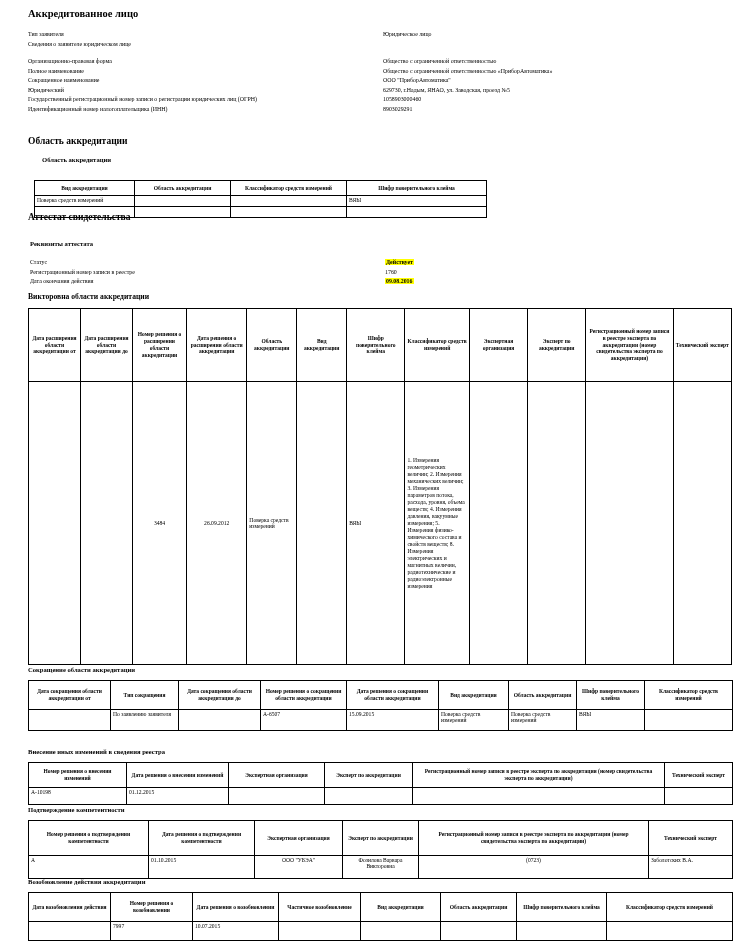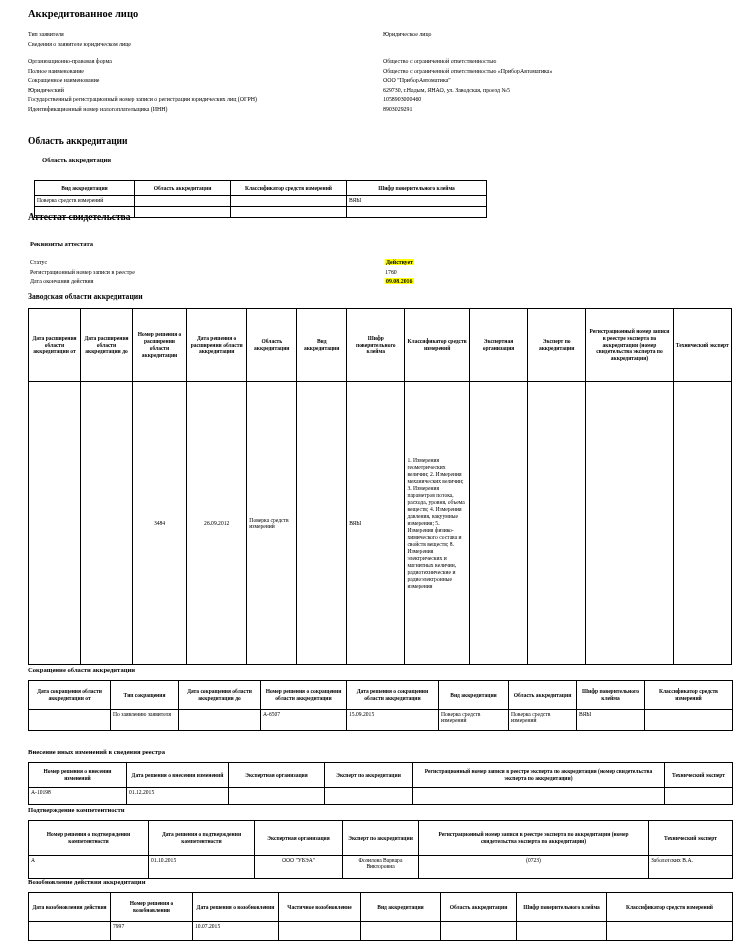--- a/index.html
+++ b/index.html
@@ -177,21 +177,21 @@
       <div class="k">Регистрационный номер записи в реестре</div>
       <div class="v">1760</div>
     </div>
     <div class="kv">
       <div class="k">Дата окончания действия</div>
       <div class="v"><span class="hl">09.08.2016</span></div>
     </div>
   </div>
 
   <div style="position:absolute; left:28px; top:292px;">
-    <div class="h-sub" style="font-size:7.6px;">Заводская области аккредитации</div>
+    <div class="h-sub" style="font-size:7.6px;">Викторовна области аккредитации</div>
   </div>
 
   <table class="tbl-big" style="position:absolute; left:28px; top:308px; width:704px;">
     <colgroup>
       <col style="width:50px">
         <col style="width:50px">
         <col style="width:52px">
         <col style="width:58px">
       <col style="width:48px">
         <col style="width:48px">

